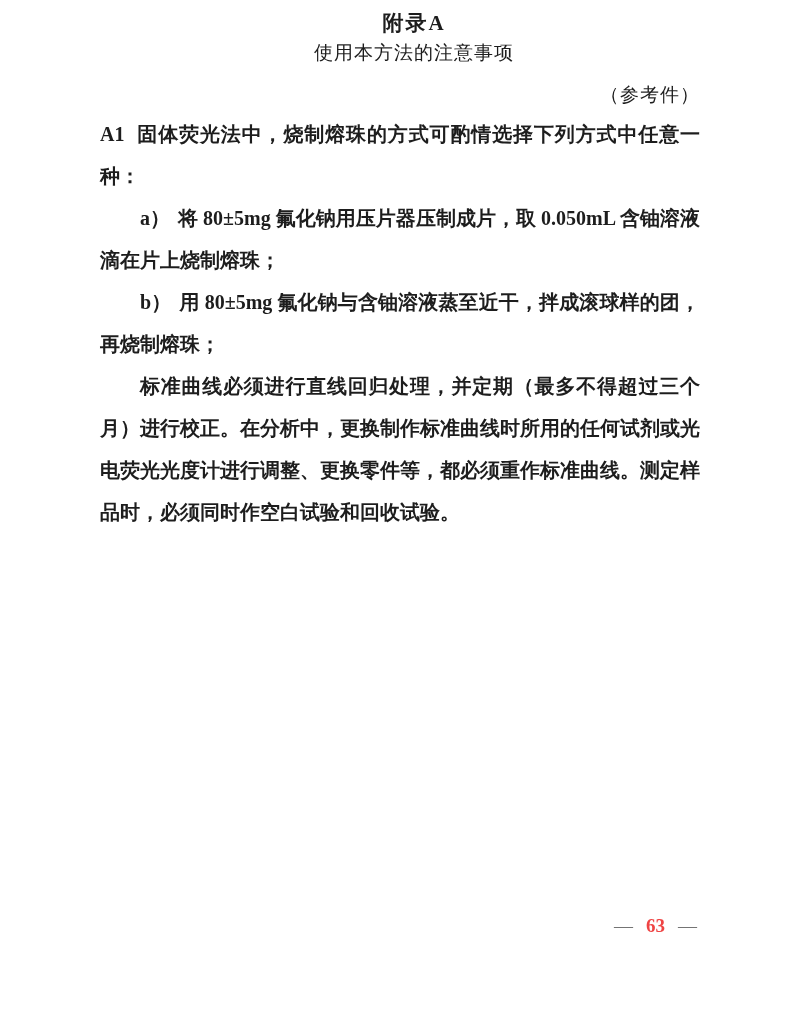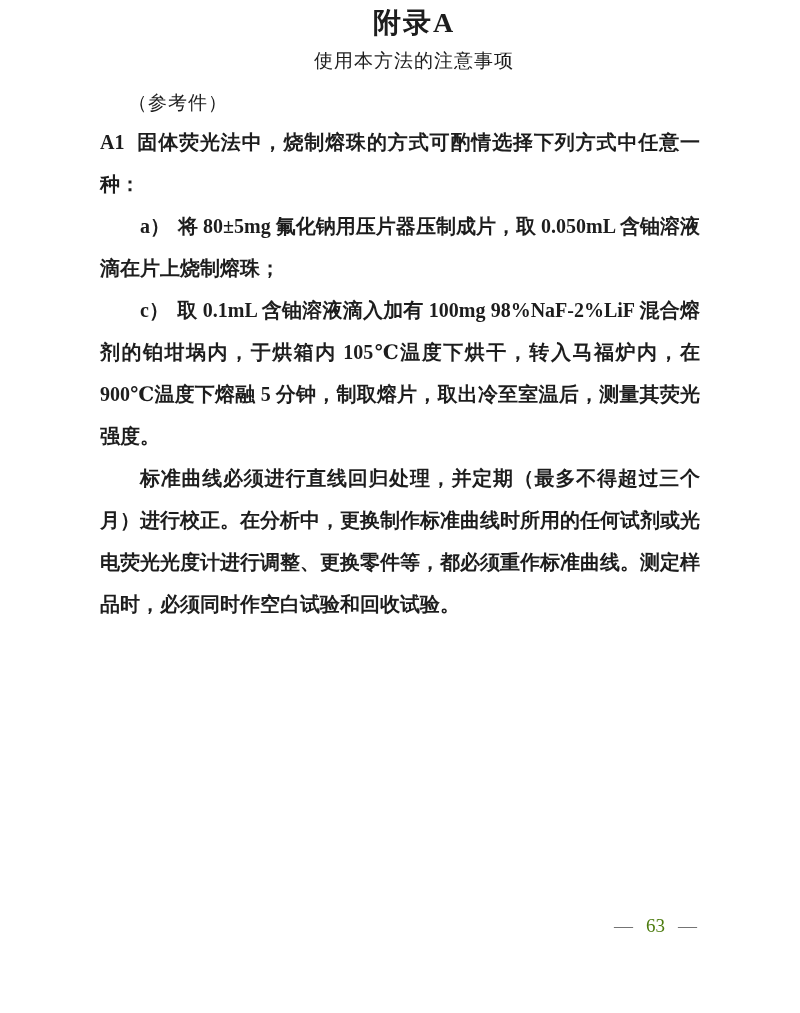--- a/index.html
+++ b/index.html
@@ -19,37 +19,37 @@
   .content {
     position: absolute;
     left: 100px;
     top: 8px;
     width: 600px;
   }
   .doc-head {
     padding-left: 28px; 
   }
   .title {
-    font-size: 28px;
+    font-size: 21px;
     font-weight: 700;
     text-align: center;
     line-height: 30px;
     margin: 0;
     letter-spacing: 2px;
   }
   .subtitle {
     font-size: 19px;
     text-align: center;
     line-height: 30px;
-    margin: 8px 0 0 0;
+    margin: 0 0 0 0;
     letter-spacing: 1px;
   }
   .refnote {
     font-size: 19px;
-    text-align: left;
+    text-align: right;
     line-height: 30px;
     margin: 12px 0 0 0;
     letter-spacing: 1px;
   }
   .bodytext {
     margin-top: 3px;
     font-size: 20px;
     line-height: 42px;
     text-align: justify;
   }
@@ -73,43 +73,44 @@
     display: flex;
     align-items: center;
     gap: 13px;
     font-size: 19px;
     line-height: 28px;
   }
   .dash {
     color: #6e6e6e;
   }
   .pagenum {
-    color: #4d7c0f;
+    color: #ef4444;
+    font-weight: bold;
   }
 </style>
 </head>
 <body>
 
 <div class="page">
   <div class="content">
 
     <header class="doc-head">
       <h1 class="title">附录A</h1>
       <div class="subtitle">使用本方法的注意事项</div>
       <div class="refnote">（参考件）</div>
     </header>
 
     <main class="bodytext">
 
       <p class="para"><span class="clause-label">A1</span><span>固体荧光法中，烧制熔珠的方式可酌情选择下列方式中任意一种：</span></p>
 
       <p class="para indent"><span class="item-marker">a）</span><span>将 80±5mg 氟化钠用压片器压制成片，取 0.050mL 含铀溶液滴在片上烧制熔珠；</span></p>
 
+      <p class="para indent"><span class="item-marker">b）</span><span>用 80±5mg 氟化钠与含铀溶液蒸至近干，拌成滚球样的团，再烧制熔珠；</span></p>
 
-      <p class="para indent"><span class="item-marker">c）</span><span>取 0.1mL 含铀溶液滴入加有 100mg 98%NaF-2%LiF 混合熔剂的铂坩埚内，于烘箱内 105℃温度下烘干，转入马福炉内，在 900℃温度下熔融 5 分钟，制取熔片，取出冷至室温后，测量其荧光强度。</span></p>
 
 
       <p class="para indent"><span>标准曲线必须进行直线回归处理，并定期（最多不得超过三个月）进行校正。在分析中，更换制作标准曲线时所用的任何试剂或光电荧光光度计进行调整、更换零件等，都必须重作标准曲线。测定样品时，必须同时作空白试验和回收试验。</span></p>
 
 
 
     </main>
   </div>
 
   <footer class="footer">

